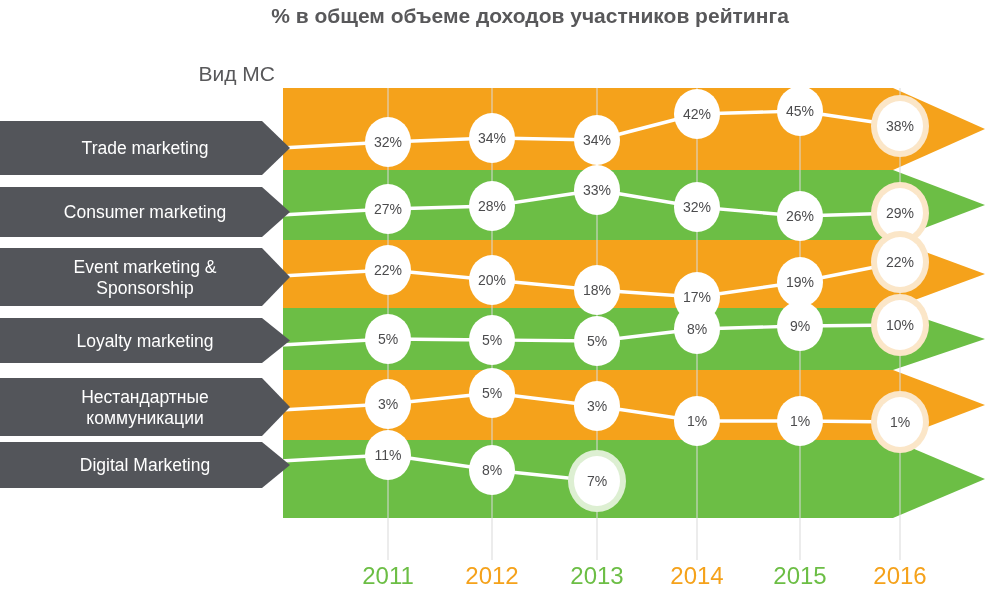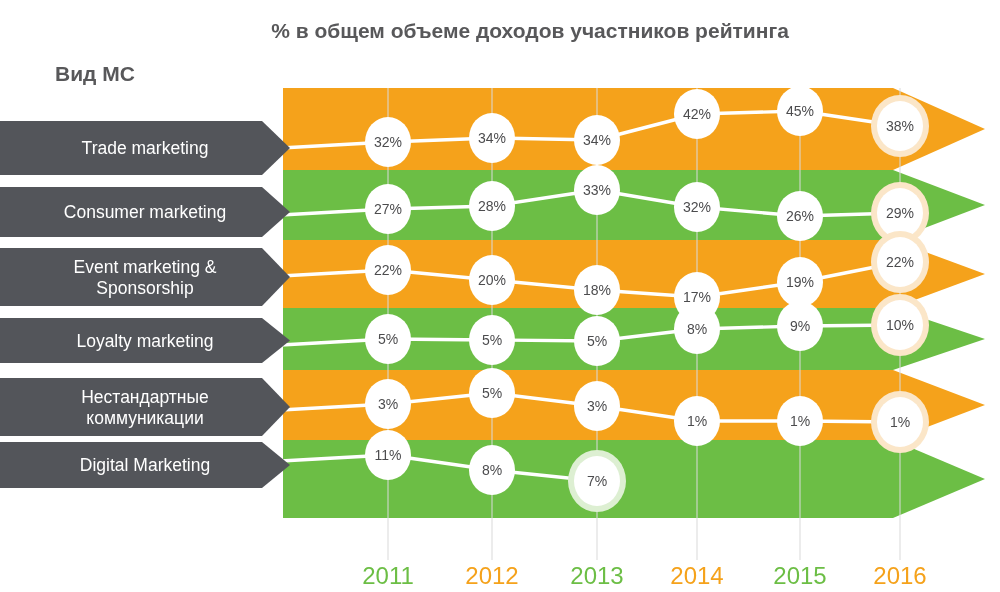--- a/index.html
+++ b/index.html
@@ -7,25 +7,25 @@
     width:1000px;height:592px;background:#ffffff;overflow:hidden;
     font-family:"Liberation Sans","DejaVu Sans",sans-serif;
     position:relative;
   }
   #root{position:absolute;inset:0;}
   .title{
     position:absolute;left:0;top:4px;width:1000px;
     text-align:center;
     font-size:21px;font-weight:bold;color:#58585a;
     letter-spacing:0px;
-    padding-left:60px;box-sizing:border-box;margin-top:15px;
+    padding-left:60px;box-sizing:border-box;
   }
   .axis-title{
     position:absolute;left:55px;top:62px;width:220px;
-    text-align:left;font-size:21px;font-weight:bold;color:#58585a;
+    text-align:right;font-size:21px;font-weight:normal;color:#58585a;
   }
   svg.board{position:absolute;left:0;top:0;width:1000px;height:592px;}
   .cat-label{
     font-family:"Liberation Sans","DejaVu Sans",sans-serif;
     font-size:17.5px;fill:#ffffff;
   }
   .bubble-text{
     font-family:"Liberation Sans","DejaVu Sans",sans-serif;
     font-size:14px;fill:#4c4c4e;
   }

